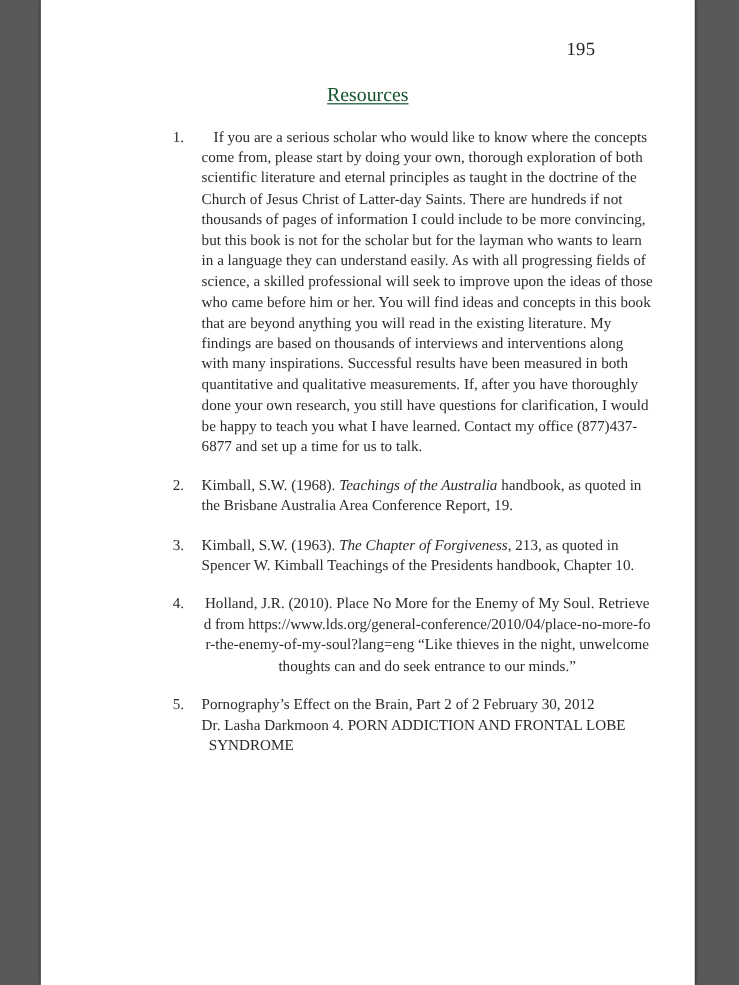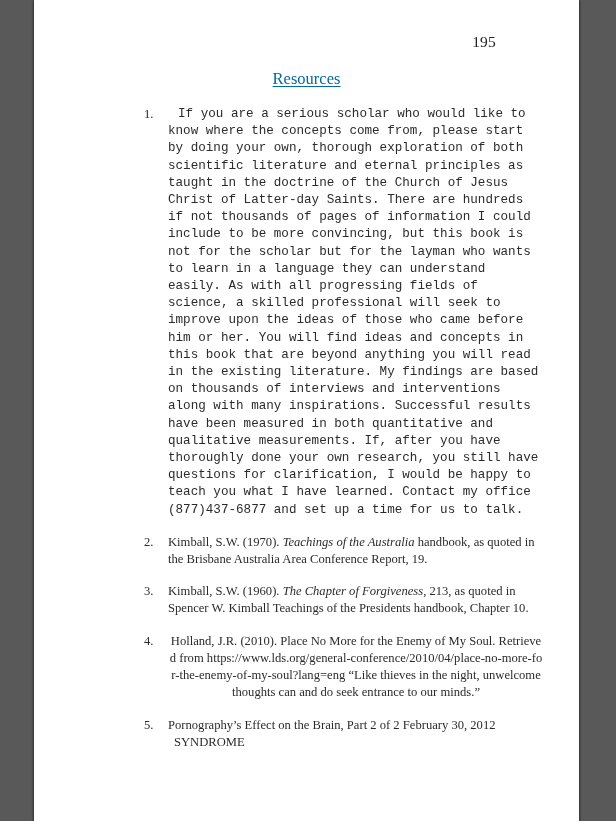--- a/index.html
+++ b/index.html
@@ -56,21 +56,21 @@
     color: #232323;
     letter-spacing: 0.2px;
   }
   .heading {
     position: absolute;
     top: 69px;
     left: 0;
     width: 545px;
     text-align: center;
     font-size: 16.5px;
-    color: #0369a1;
+    color: #14532d;
   }
   .heading span {
     text-decoration: underline;
     text-underline-offset: 2px;
   }
   .reflist {
     position: absolute;
     top: 106px;
     left: 0;
     width: 545px;
@@ -95,21 +95,20 @@
     width: 20px;
     text-align: left;
     font-size: 12.6px;
     color: #2b2b2b;
   }
   .ref-line {
     display: block;
   }
   .ref-line.first-indent {
     text-indent: 10px;
-    font-family: Liberation Mono, monospace;
   }
   .ref-para {
     display: block;
     margin: 0;
   }
   em.title {
     font-style: italic;
   }
   .link {
     color: #5f63ab;
@@ -145,36 +144,37 @@
 
       <ol class="reflist">
 
         <li class="ref-item">
           <span class="ref-num">1.</span>
           <span class="ref-line first-indent">If you are a serious scholar who would like to know where the concepts come from, please start by doing your own, thorough exploration of both scientific literature and eternal principles as taught in the doctrine of the Church of Jesus Christ of Latter-day Saints.  There are hundreds if not thousands of pages of information I could include to be more convincing, but this book is not for the scholar but for the layman who wants to learn in a language they can understand easily.  As with all progressing fields of science, a skilled professional will seek to improve upon the ideas of those who came before him or her.  You will find ideas and concepts in this book that are beyond anything you will read in the existing literature.  My findings are based on thousands of interviews and interventions along with many inspirations. Successful results have been measured in both quantitative and qualitative measurements. If, after you have thoroughly done your own research, you still have questions for clarification, I would be happy to teach you what I have learned.  Contact my office (877)437-6877 and set up a time for us to talk.</span>
         </li>
 
         <li class="ref-item">
           <span class="ref-num">2.</span>
-          <span class="ref-line"><span>Kimball, S.W. (1970).  </span><em class="title">Teachings of the Australia</em><span> handbook, as quoted in the Brisbane Australia Area Conference Report, 19.</span></span>
+          <span class="ref-line"><span>Kimball, S.W. (1968).  </span><em class="title">Teachings of the Australia</em><span> handbook, as quoted in the Brisbane Australia Area Conference Report, 19.</span></span>
         </li>
 
         <li class="ref-item">
           <span class="ref-num">3.</span>
-          <span class="ref-line"><span>Kimball, S.W. (1960). </span><em class="title">The Chapter of Forgiveness</em><span>,  213, as quoted in Spencer W. Kimball Teachings of the Presidents handbook, Chapter 10.</span></span>
+          <span class="ref-line"><span>Kimball, S.W. (1963). </span><em class="title">The Chapter of Forgiveness</em><span>,  213, as quoted in Spencer W. Kimball Teachings of the Presidents handbook, Chapter 10.</span></span>
         </li>
 
         <li class="ref-item">
           <span class="ref-num">4.</span>
           <span class="ref-para nowrap-url">Holland, J.R. (2010). Place No More for the Enemy of My Soul. Retrieved from https://www.lds.org/general-conference/2010/04/place-no-more-for-the-enemy-of-my-soul?lang=eng  “Like thieves in the night, unwelcome thoughts can and do seek entrance to our minds.”</span>
         </li>
 
         <li class="ref-item">
           <span class="ref-num">5.</span>
           <span class="ref-para">Pornography’s Effect on the Brain, Part 2 of 2 February 30, 2012</span>
+          <span class="ref-para">Dr. Lasha Darkmoon  4.  PORN ADDICTION AND FRONTAL  LOBE</span>
           <span class="ref-para indent-sp">SYNDROME</span>
         </li>
 
       </ol>
 
     </div>
   </div>
 
 </div>
 

